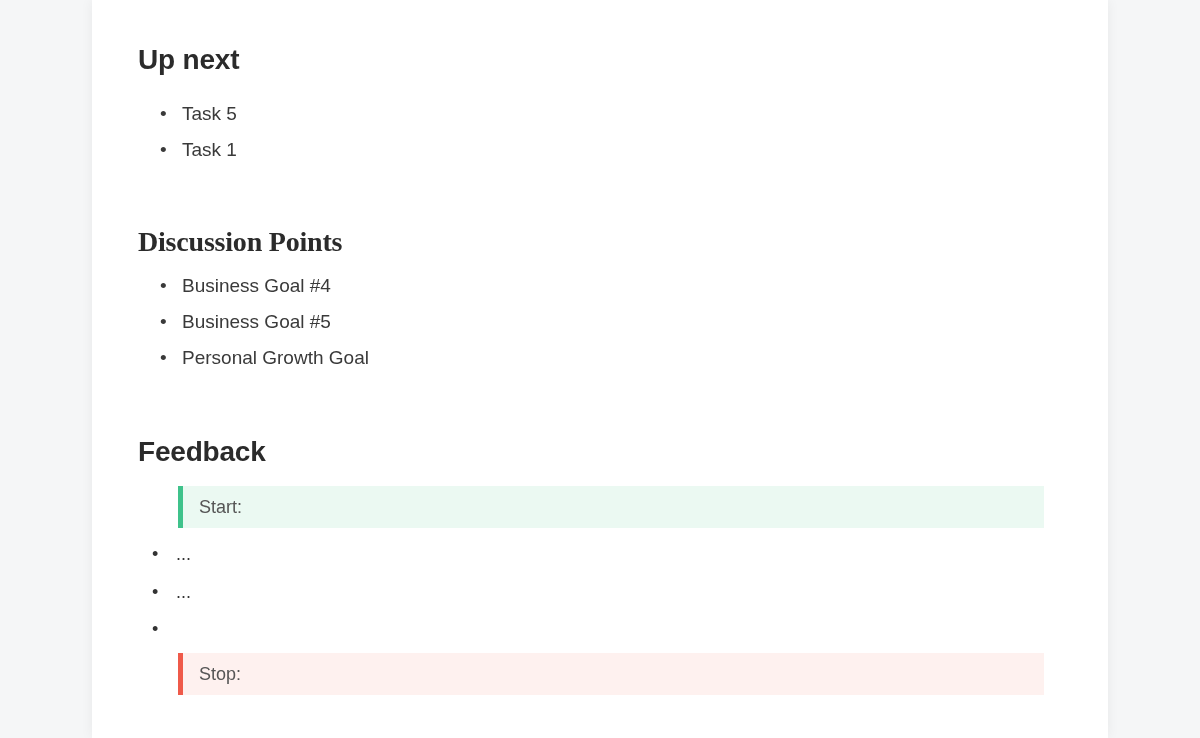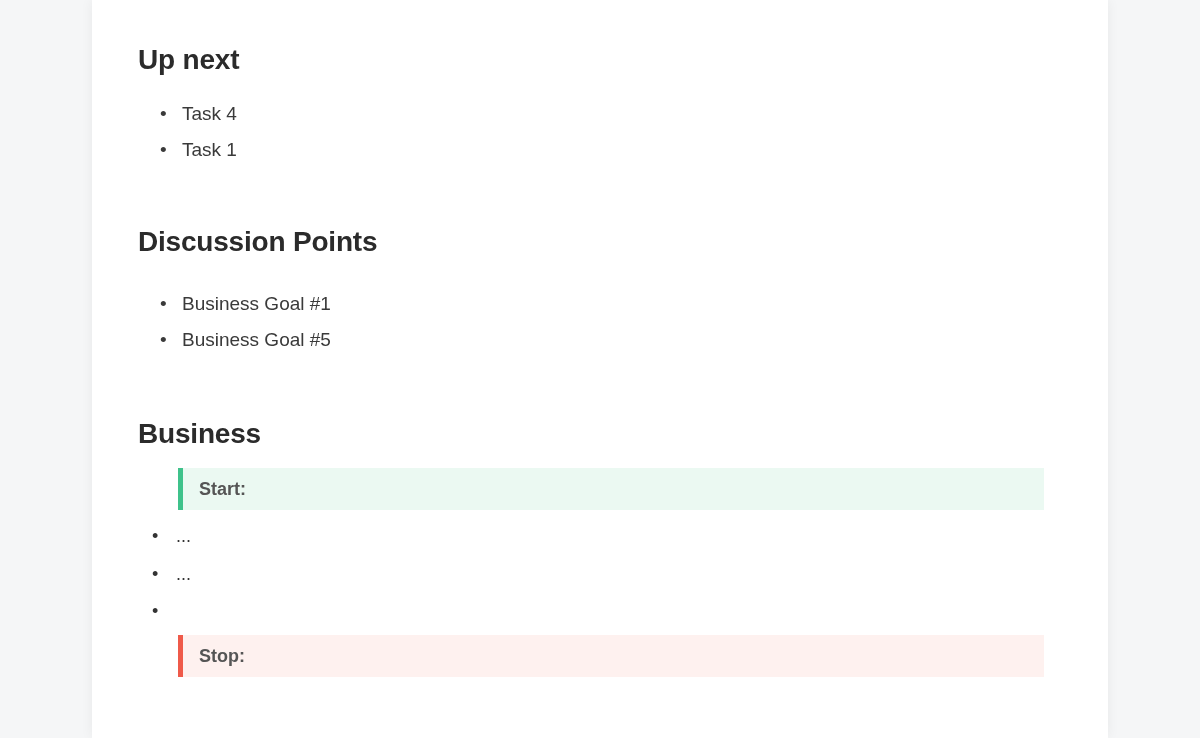--- a/index.html
+++ b/index.html
@@ -27,21 +27,22 @@
     }
     h2.section-heading {
       font-size: 28px;
       font-weight: 700;
       color: #2b2b2b;
       margin-bottom: 20px;
       letter-spacing: -0.2px;
     }
     .section-heading.discussion {
       margin-top: 58px;
-      margin-bottom: 28px;
+      margin-bottom: 10px;
+      font-family: Liberation Serif, serif;
     }
     .section-heading.feedback {
       margin-top: 60px;
       margin-bottom: 18px;
     }
     ul.bullet-list {
       list-style: none;
       padding-left: 22px;
     }
     ul.bullet-list li {
@@ -59,21 +60,21 @@
       font-size: 19px;
     }
     .callout {
       margin-left: 40px;
       margin-right: 0;
       height: 42px;
       display: flex;
       align-items: center;
       padding-left: 16px;
       font-size: 18px;
-      font-weight: 700;
+      font-weight: 400;
       color: #555;
       border-left: 5px solid;
     }
     .callout.start {
       background: #ebf9f2;
       border-left-color: #3fc28b;
     }
     .callout.stop {
       background: #fef1ef;
       border-left-color: #ef5a4a;
@@ -105,31 +106,32 @@
       min-height: 34px;
     }
   </style>
 </head>
 <body>
 
 <div class="document-container">
 
   <h2 class="section-heading">Up next</h2>
   <ul class="bullet-list">
-    <li>Task 4</li>
+    <li>Task 5</li>
     <li>Task 1</li>
   </ul>
 
   <h2 class="section-heading discussion">Discussion Points</h2>
   <ul class="bullet-list">
-    <li>Business Goal #1</li>
+    <li>Business Goal #4</li>
     <li>Business Goal #5</li>
+    <li>Personal Growth Goal</li>
   </ul>
 
-  <h2 class="section-heading feedback">Business</h2>
+  <h2 class="section-heading feedback">Feedback</h2>
 
   <div class="callout start">
     <span>Start:</span>
   </div>
   <ul class="feedback-list">
     <li>...</li>
     <li>...</li>
     <li class="empty-item"></li>
   </ul>
 

